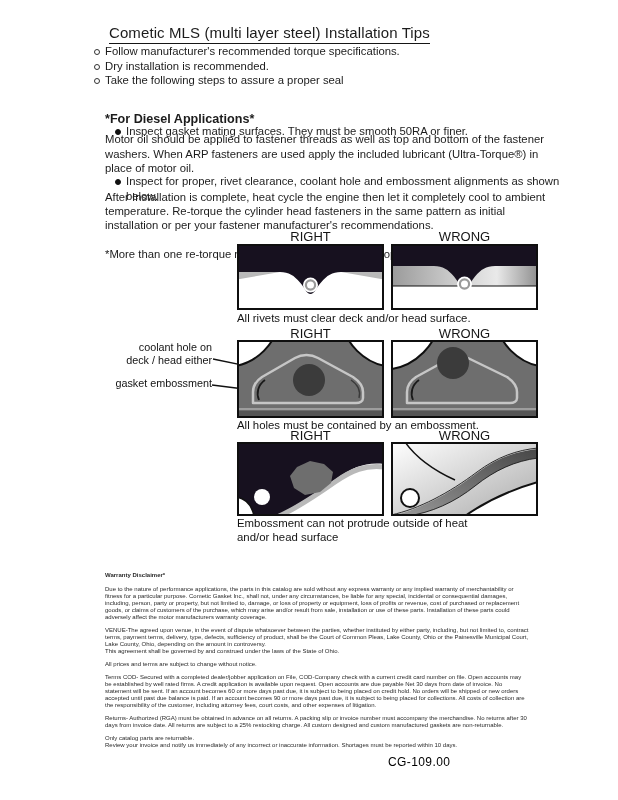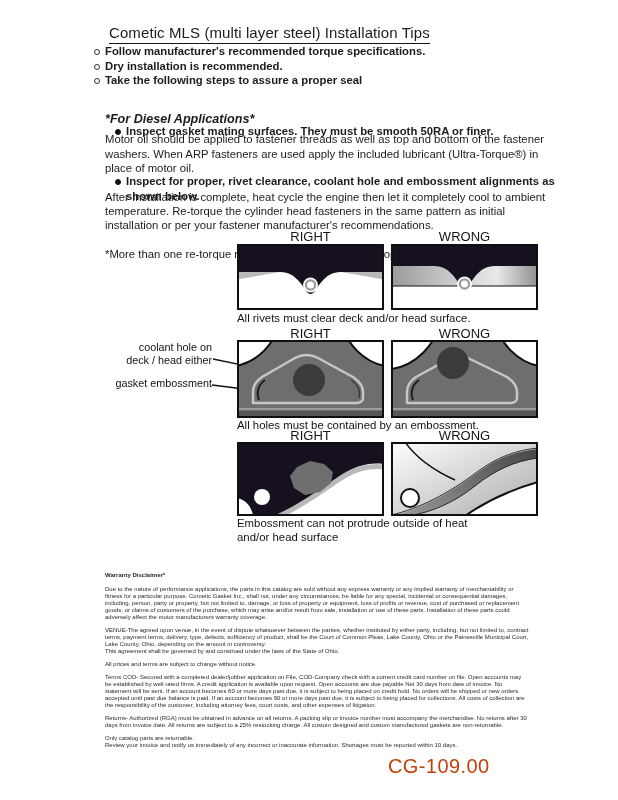--- a/index.html
+++ b/index.html
@@ -7,38 +7,38 @@
     position:relative; width:618px; height:800px; background:#fff;
     font-family:"Liberation Sans", sans-serif; color:var(--ink,#1c1c1c);
     overflow:hidden;
   }
   .title {
     position:absolute; left:105px; top:20px; margin:4px;
     font-size:15px; font-weight:normal; letter-spacing:0.1px;
     border-bottom:1.6px solid #151515; padding-bottom:2px; display:inline-block;
   }
   .tips { position:absolute; left:94px; top:44px; width:470px; font-size:11.3px; line-height:14.6px; }
-  .tip { display:flex; align-items:flex-start;font-weight:bold; }
+  .tip { display:flex; align-items:flex-start; }
   .tip.sub { margin-left:21px;margin-top:36px; }
   .dot { flex:0 0 auto; width:4px; height:4px; border-radius:50%; margin:5px 5px 0 0; }
   .dot.open { border:1px solid #333; }
   .dot.filled { background:#111; border:1px solid #111; }
   .diesel { position:absolute; left:105px; top:112px; width:445px; font-size:11.3px; line-height:14.4px; }
-  .diesel h2 { margin:0 0 6px 0; font-size:12.6px; font-weight:bold;font-style:italic; }
+  .diesel h2 { margin:0 0 6px 0; font-size:12.6px; font-weight:bold; }
   .diesel p { margin:0 0 14px 0; }
   .dg-label { position:absolute; width:147px; text-align:center; font-size:13px; color:#141414; }
   .panel { position:absolute; display:block; }
   .caption { position:absolute; left:237px; font-size:11.4px; line-height:13.5px; color:#141414; }
   .side-label { position:absolute; left:100px; width:112px; text-align:right; font-size:10.8px; line-height:12.5px; color:#141414; }
   .leader { position:absolute; left:100px; top:335px; pointer-events:none; }
   .legal { position:absolute; left:105px; top:572px; width:424px; font-size:6px; line-height:7px; color:#2a2a2a; }
   .legal h3 { margin:0 0 7px 0; font-size:6px; font-weight:bold; }
   .legal p { margin:0; }
   .legal p.gap { margin-bottom:6px; }
-  .doc-code { position:absolute; left:388px; top:755px; font-size:20px; letter-spacing:0.4px; color:#c2410c; }
+  .doc-code { position:absolute; left:388px; top:755px; font-size:12px; letter-spacing:0.4px; color:#000000; }
 </style>
 </head>
 <body>
 
 <div class="page">
 
   <h1 class="title">Cometic MLS (multi layer steel) Installation Tips</h1>
 
   <div class="tips">
     <div class="tip">

